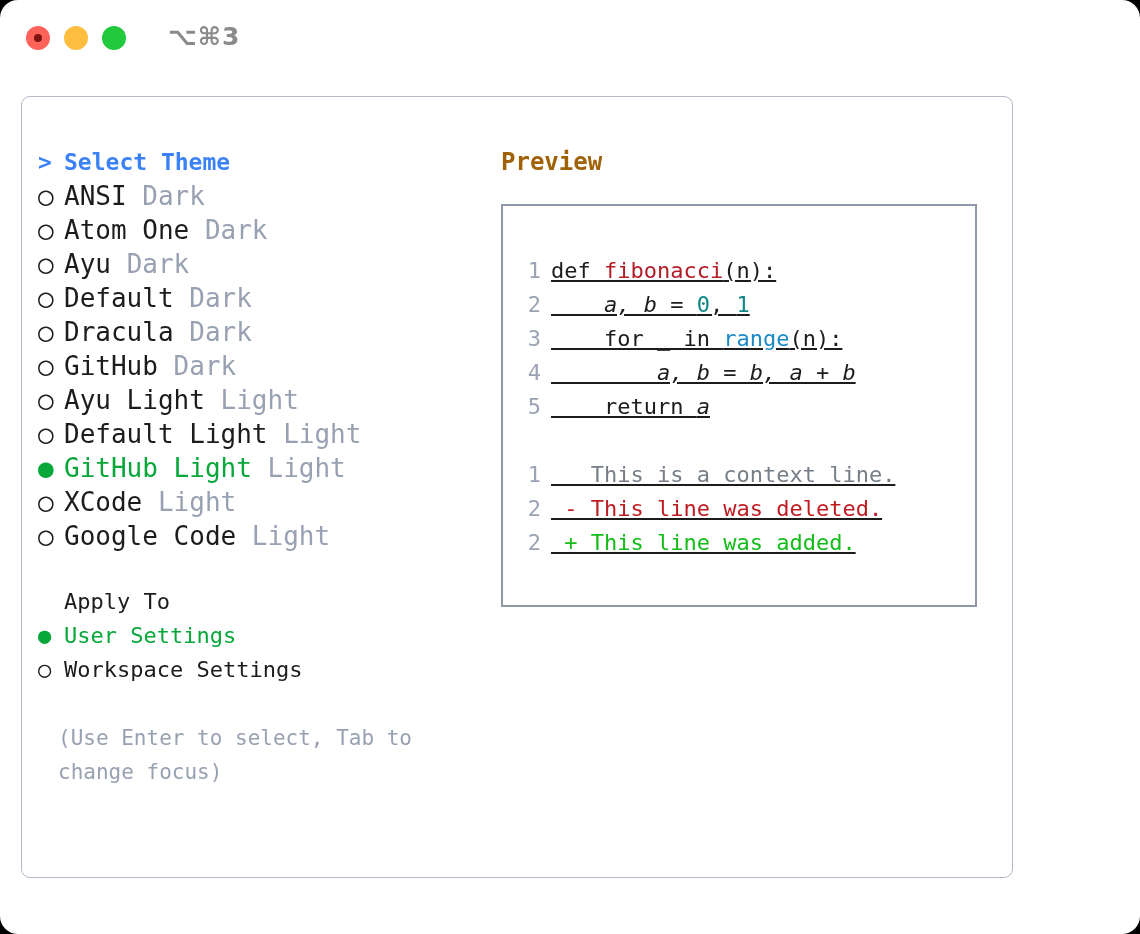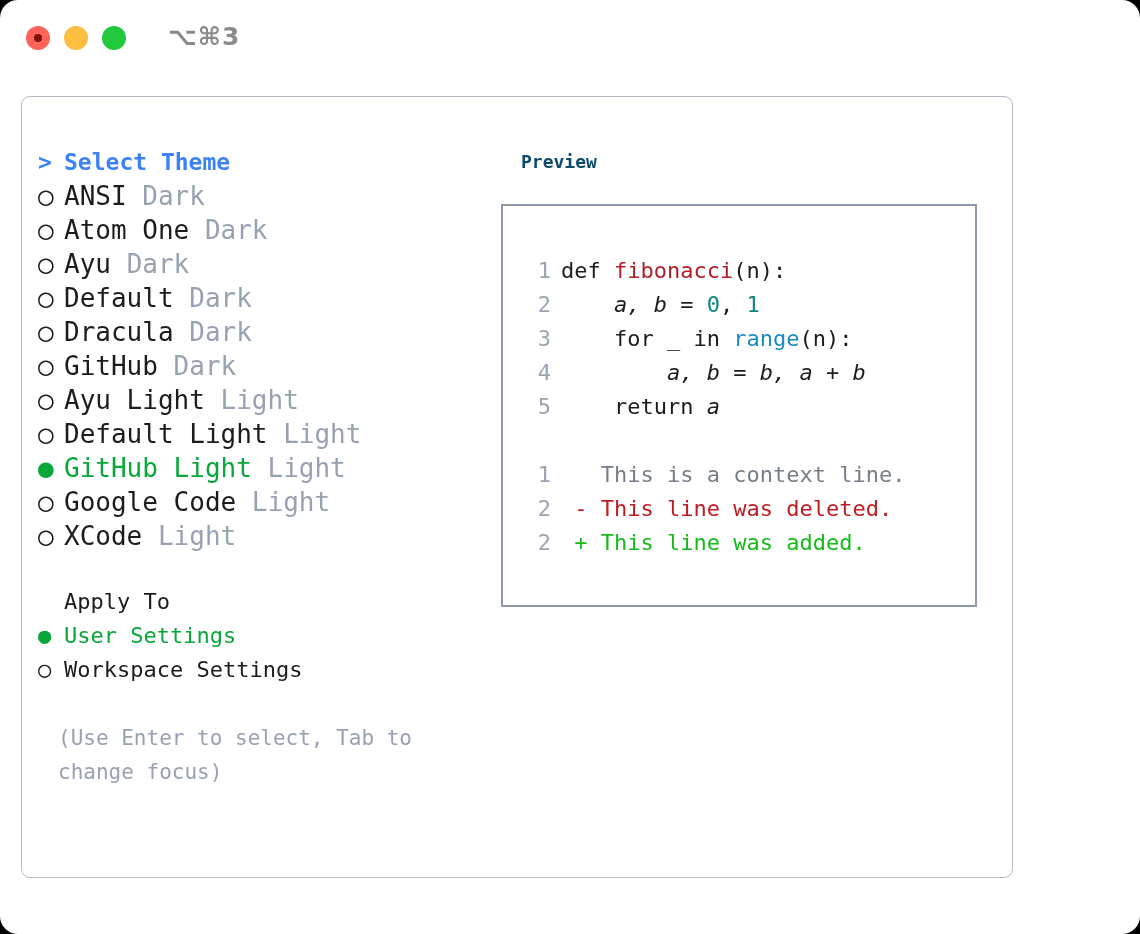--- a/index.html
+++ b/index.html
@@ -166,43 +166,43 @@
   }
 
   
   .right-col {
     position: absolute;
     left: 479px;
     top: 48px;
     width: 490px;
   }
   .preview-title {
-    font-size: 18px;
+    font-size: 24px;
     font-weight: 700;
-    color: #0c4a6e;
-    line-height: 34px;
-    margin-left: 20px;
+    color: #a16207;
+    line-height: 34px;
   }
 
   .preview-box {
     margin-top: 25px;
     width: 476px;
     height: 403px;
     border: 2px solid #8e98a8;
     box-sizing: border-box;
     background: #ffffff;
     padding: 48px 0 0 0;
   }
 
   .code-line {
     font-size: 22px;
     line-height: 34px;
     white-space: pre;
     color: #1c1c1c;
-    padding-left: 22px;
+    padding-left: 12px;
+    text-decoration: underline;
   }
   .ln {
     display: inline-block;
     width: 26px;
     color: #9aa3b3;
     text-align: right;
     margin-right: 10px;
   }
 
   .tok-kw   { color: #1c1c1c; }
@@ -242,22 +242,22 @@
       <div id="theme-rows">
           <div class="theme-row"><span class="bullet">○</span><span class="name">ANSI</span> <span class="badge">Dark</span></div>
           <div class="theme-row"><span class="bullet">○</span><span class="name">Atom One</span> <span class="badge">Dark</span></div>
           <div class="theme-row"><span class="bullet">○</span><span class="name">Ayu</span> <span class="badge">Dark</span></div>
           <div class="theme-row"><span class="bullet">○</span><span class="name">Default</span> <span class="badge">Dark</span></div>
           <div class="theme-row"><span class="bullet">○</span><span class="name">Dracula</span> <span class="badge">Dark</span></div>
           <div class="theme-row"><span class="bullet">○</span><span class="name">GitHub</span> <span class="badge">Dark</span></div>
           <div class="theme-row"><span class="bullet">○</span><span class="name">Ayu Light</span> <span class="badge">Light</span></div>
           <div class="theme-row"><span class="bullet">○</span><span class="name">Default Light</span> <span class="badge">Light</span></div>
           <div class="theme-row selected"><span class="bullet">●</span><span class="name">GitHub Light</span> <span class="badge">Light</span></div>
+          <div class="theme-row"><span class="bullet">○</span><span class="name">XCode</span> <span class="badge">Light</span></div>
           <div class="theme-row"><span class="bullet">○</span><span class="name">Google Code</span> <span class="badge">Light</span></div>
-          <div class="theme-row"><span class="bullet">○</span><span class="name">XCode</span> <span class="badge">Light</span></div>
         </div>
 
       <div class="apply-block">
         <div class="apply-title">Apply To</div>
         <div id="apply-rows">
             <div class="apply-row selected"><span class="bullet">●</span><span class="label">User Settings</span></div>
             <div class="apply-row"><span class="bullet">○</span><span class="label">Workspace Settings</span></div>
           </div>
       </div>
 

